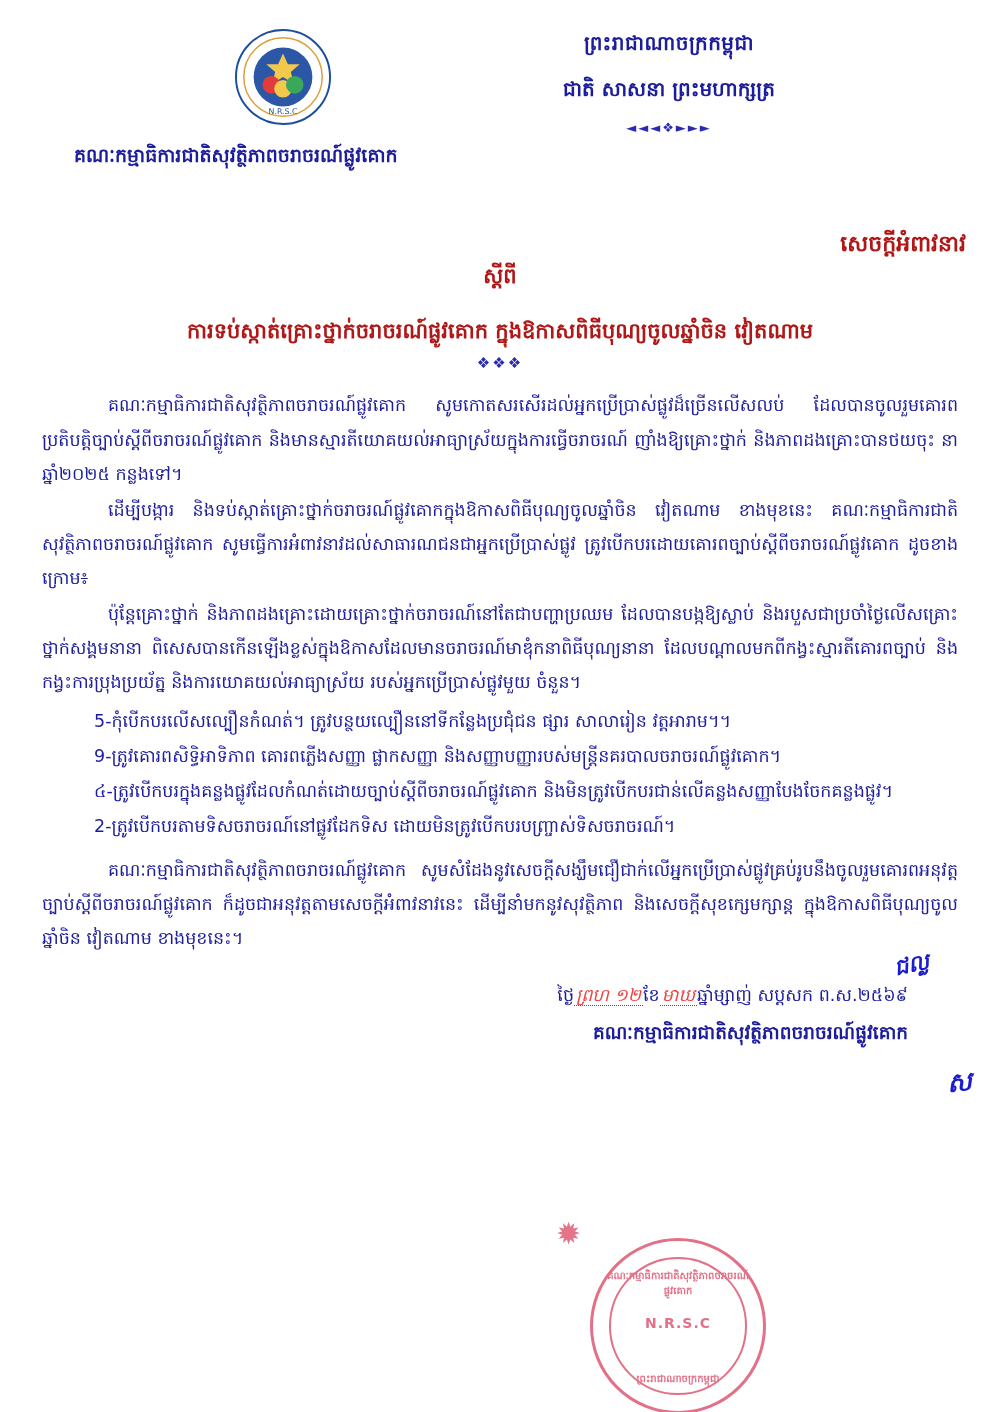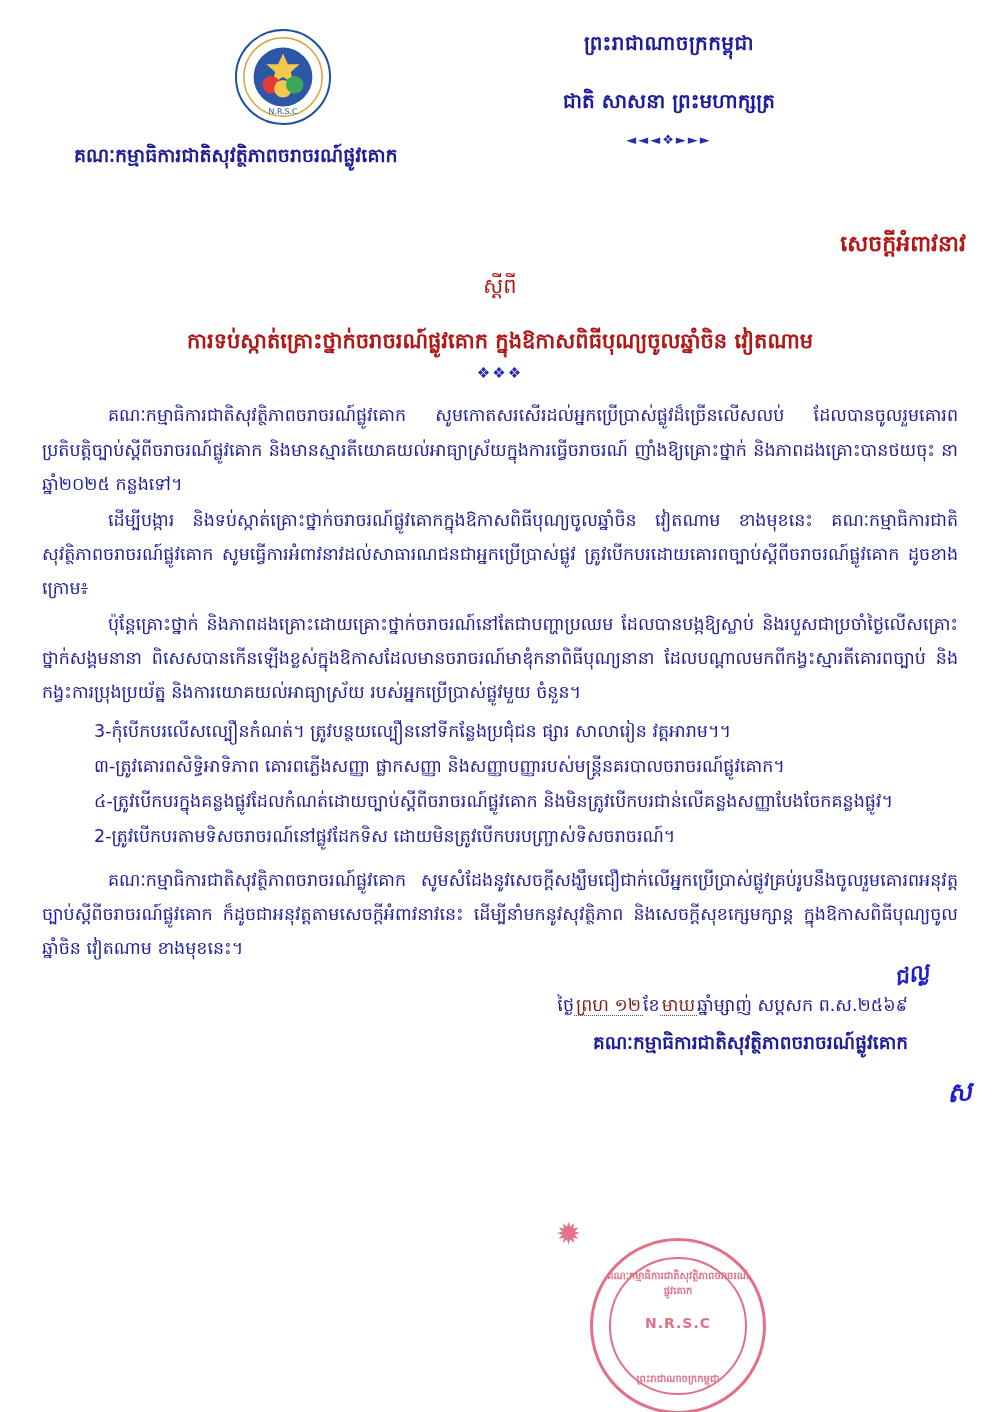--- a/index.html
+++ b/index.html
@@ -45,21 +45,21 @@
   }
   .kingdom .l1 {
     font-size: 20px;
     font-weight: bold;
     letter-spacing: .5px;
     white-space: nowrap;
   }
   .kingdom .l2 {
     font-size: 20px;
     font-weight: bold;
-    margin-top: 28px;
+    margin-top: 16px;
     white-space: nowrap;
   }
   .kingdom .orn {
     margin-top: 14px;
     font-size: 13px;
     color: #2b2bb0;
     letter-spacing: 2px;
   }
 
   .committee {
@@ -78,23 +78,22 @@
     text-align: center;
   }
   .titles .t1 {
     font-size: 22px;
     font-weight: bold;
     color: #b01818;
     text-align: right;
   }
   .titles .t2 {
     font-size: 21px;
-    font-weight: normal;
+    font-weight: bold;
     color: #b01818;
-    margin-top: 10px;
   }
   .titles .t3 {
     font-size: 21px;
     font-weight: bold;
     color: #b01818;
     margin-top: 24px;
     line-height: 1.4;
   }
   .titles .orn2 {
     margin-top: 8px;
@@ -133,22 +132,23 @@
     line-height: 2.1;
     padding-right: 58px;
     position: relative;
   }
   .sign .row { white-space: nowrap; }
   .sign .bold {
     font-weight: bold;
     font-size: 18.5px;
   }
   .fill {
-    color: #7f1d1d;
+    color: #ef4444;
     font-family: "DejaVu Serif", serif;
+    font-style: italic;
     border-bottom: 1px dotted #555;
     padding: 0 2px;
     margin-top: 44px;
   }
   .handwrite {
     position: absolute;
     color: #1b1bd0;
     font-family: "DejaVu Serif", serif;
     font-style: italic;
     font-weight: bold;
@@ -239,22 +239,22 @@
     <div class="t3">ការទប់ស្កាត់គ្រោះថ្នាក់ចរាចរណ៍ផ្លូវគោក ក្នុងឱកាសពិធីបុណ្យចូលឆ្នាំចិន វៀតណាម</div>
     <div class="orn2">❖❖❖</div>
   </div>
 
   <div class="body">
     <p>គណៈកម្មាធិការជាតិសុវត្ថិភាពចរាចរណ៍ផ្លូវគោក សូមកោតសរសើរដល់អ្នកប្រើប្រាស់ផ្លូវដ៏ច្រើនលើសលប់ ដែលបានចូលរួមគោរពប្រតិបត្តិច្បាប់ស្តីពីចរាចរណ៍ផ្លូវគោក និងមានស្មារតីយោគយល់អាធ្យាស្រ័យក្នុងការធ្វើចរាចរណ៍ ញាំងឱ្យគ្រោះថ្នាក់ និងភាពដងគ្រោះបានថយចុះ នាឆ្នាំ២០២៥ កន្លងទៅ។</p>
     <p>ដើម្បីបង្ការ និងទប់ស្កាត់គ្រោះថ្នាក់ចរាចរណ៍ផ្លូវគោកក្នុងឱកាសពិធីបុណ្យចូលឆ្នាំចិន វៀតណាម ខាងមុខនេះ គណៈកម្មាធិការជាតិសុវត្ថិភាពចរាចរណ៍ផ្លូវគោក សូមធ្វើការអំពាវនាវដល់សាធារណជនជាអ្នកប្រើប្រាស់ផ្លូវ ត្រូវបើកបរដោយគោរពច្បាប់ស្តីពីចរាចរណ៍ផ្លូវគោក ដូចខាងក្រោម៖</p>
     <p>ប៉ុន្តែគ្រោះថ្នាក់ និងភាពដងគ្រោះដោយគ្រោះថ្នាក់ចរាចរណ៍នៅតែជាបញ្ហាប្រឈម ដែលបានបង្កឱ្យស្លាប់ និងរបួសជាប្រចាំថ្ងៃលើសគ្រោះថ្នាក់សង្គមនានា ពិសេសបានកើនឡើងខ្លស់ក្នុងឱកាសដែលមានចរាចរណ៍មាឌុំកនាពិធីបុណ្យនានា ដែលបណ្ដាលមកពីកង្វះស្មារតីគោរពច្បាប់ និងកង្វះការប្រុងប្រយ័ត្ន និងការយោគយល់អាធ្យាស្រ័យ របស់អ្នកប្រើប្រាស់ផ្លូវមួយ ចំនួន។</p>
 
     <div class="list">
-      <p>3-កុំបើកបរលើសល្បឿនកំណត់។ ត្រូវបន្ថយល្បឿននៅទីកន្លែងប្រជុំជន ផ្សារ សាលារៀន វត្តអារាម។។</p>
-      <p>៣-ត្រូវគោរពសិទ្ធិអាទិភាព គោរពភ្លើងសញ្ញា ផ្លាកសញ្ញា និងសញ្ញាបញ្ញារបស់មន្ត្រីនគរបាលចរាចរណ៍ផ្លូវគោក។</p>
+      <p>5-កុំបើកបរលើសល្បឿនកំណត់។ ត្រូវបន្ថយល្បឿននៅទីកន្លែងប្រជុំជន ផ្សារ សាលារៀន វត្តអារាម។។</p>
+      <p>9-ត្រូវគោរពសិទ្ធិអាទិភាព គោរពភ្លើងសញ្ញា ផ្លាកសញ្ញា និងសញ្ញាបញ្ញារបស់មន្ត្រីនគរបាលចរាចរណ៍ផ្លូវគោក។</p>
       <p>៤-ត្រូវបើកបរក្នុងគន្លងផ្លូវដែលកំណត់ដោយច្បាប់ស្តីពីចរាចរណ៍ផ្លូវគោក និងមិនត្រូវបើកបរជាន់លើគន្លងសញ្ញាបែងចែកគន្លងផ្លូវ។</p>
       <p>2-ត្រូវបើកបរតាមទិសចរាចរណ៍នៅផ្លូវដែកទិស ដោយមិនត្រូវបើកបរបញ្ច្រាស់ទិសចរាចរណ៍។</p>
     </div>
 
     <p style="margin-top:10px;">គណៈកម្មាធិការជាតិសុវត្ថិភាពចរាចរណ៍ផ្លូវគោក សូមសំដែងនូវសេចក្តីសង្ឃឹមជឿជាក់លើអ្នកប្រើប្រាស់ផ្លូវគ្រប់រូបនឹងចូលរួមគោរពអនុវត្តច្បាប់ស្តីពីចរាចរណ៍ផ្លូវគោក ក៏ដូចជាអនុវត្តតាមសេចក្តីអំពាវនាវនេះ ដើម្បីនាំមកនូវសុវត្ថិភាព និងសេចក្តីសុខក្សេមក្សាន្ត ក្នុងឱកាសពិធីបុណ្យចូលឆ្នាំចិន វៀតណាម ខាងមុខនេះ។</p>
   </div>
 
   <div class="sign">
     <span class="handwrite sig-top">ជល្ល</span>
 

